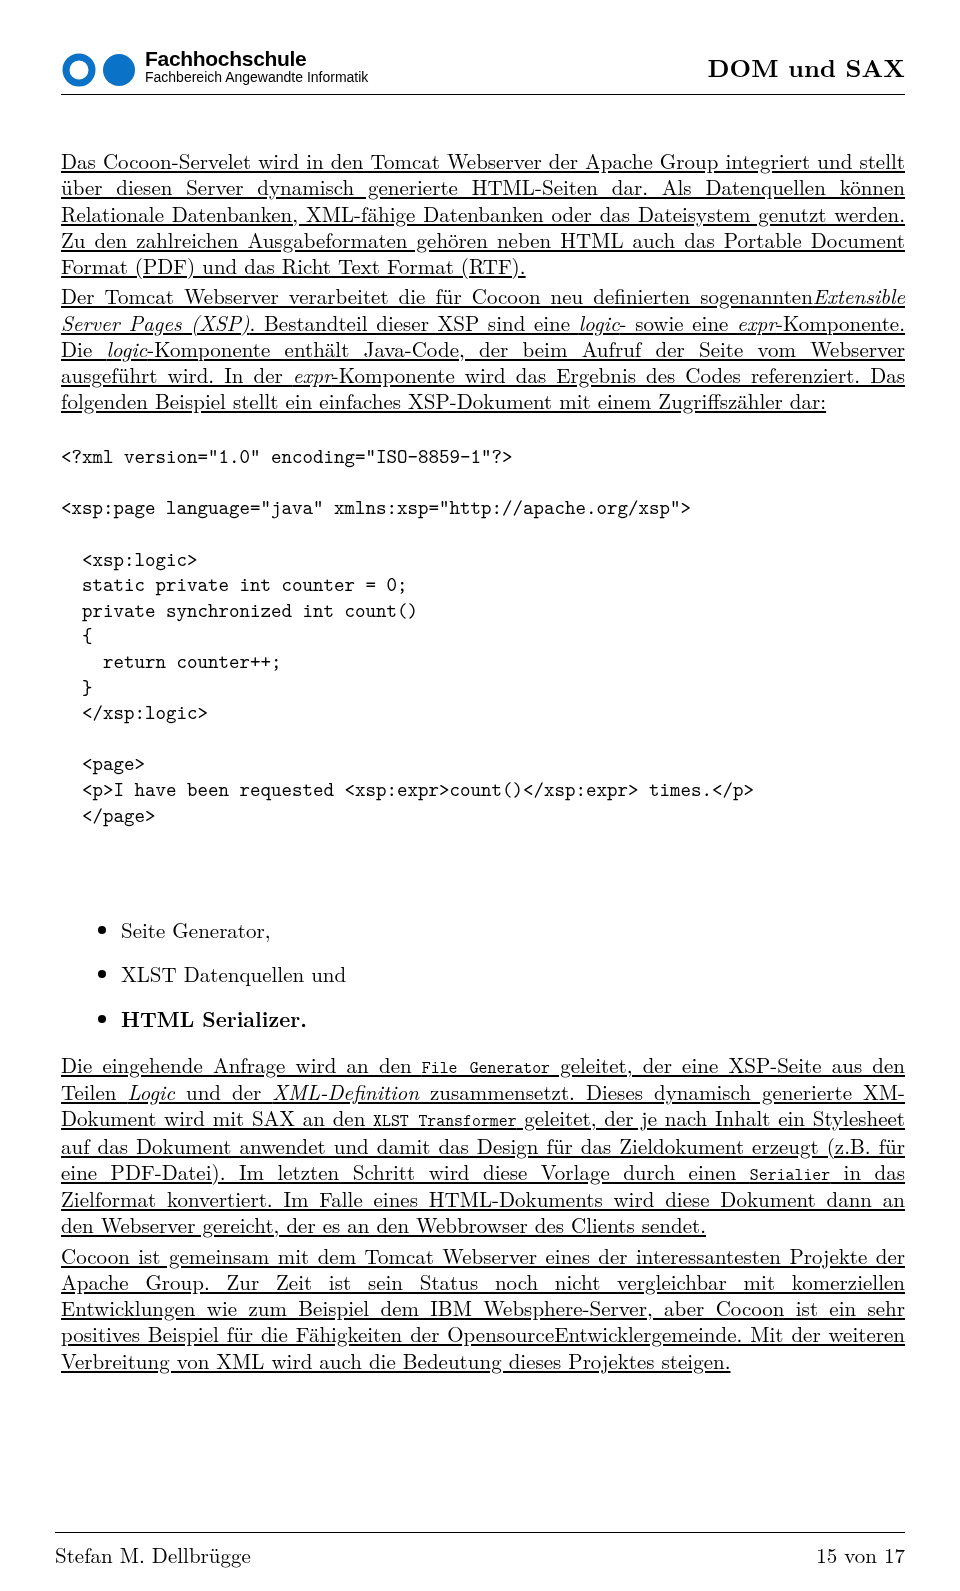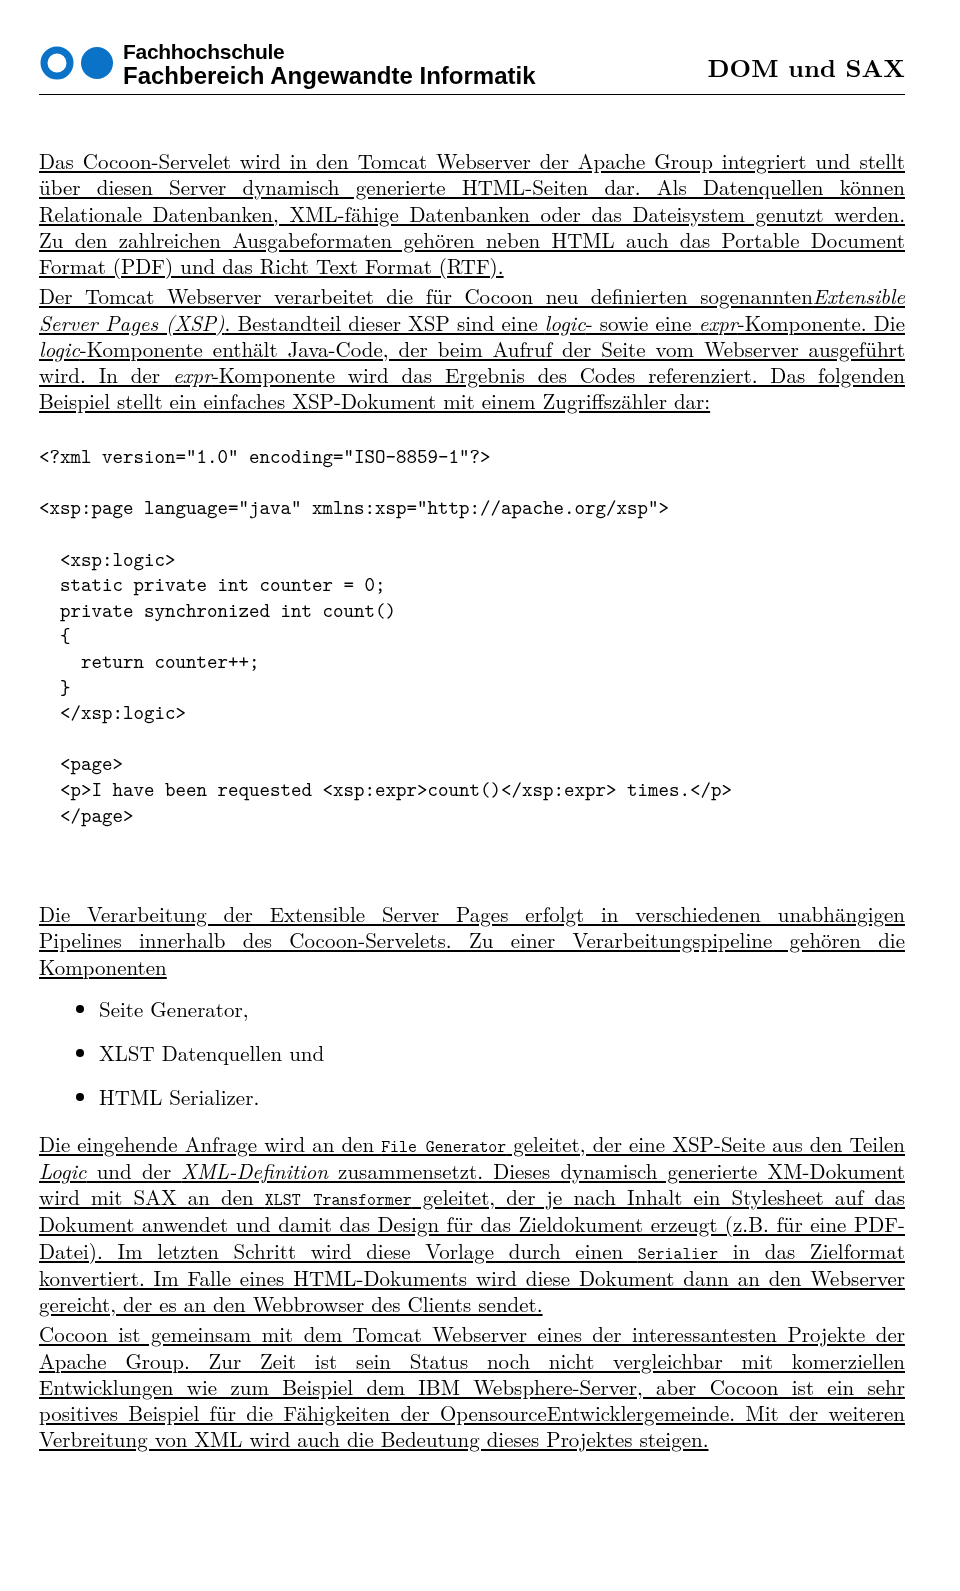--- a/index.html
+++ b/index.html
@@ -10,21 +10,21 @@
     height: 1591px;
     background: #fff;
     font-family: "Latin Modern Roman", Georgia, "Times New Roman", serif;
     color: #000;
   }
   .page {
     position: relative;
     box-sizing: border-box;
     width: 960px;
     height: 1591px;
-    padding: 0 55px 0 39px;
+    padding: 0 55px 0 61px;
   }
   
   .hdr {
     padding-top: 5px;
     display: flex;
     justify-content: space-between;
     align-items: flex-end;
     padding-bottom: 6px;
     border-bottom: 1.5px solid #000;
     margin-bottom: 52px;
@@ -34,23 +34,22 @@
   .logo-circles svg { display: block; }
   .hdr-text { line-height: 1.05; }
   .uni {
     font-family: Arial, Helvetica, sans-serif;
     font-weight: 700;
     font-size: 21px;
     letter-spacing: -0.3px;
   }
   .dept {
     font-family: Arial, Helvetica, sans-serif;
-    font-size: 24px;
+    font-size: 14px;
     margin-top: 0;
-    font-weight: bold;
   }
   .hdr-right {
     font-family: "Latin Modern Roman", Georgia, serif;
     font-weight: 700;
     font-size: 25px;
     padding-bottom: 4px;
     margin-top: 44px;
   }
   
   .para {
@@ -72,21 +71,21 @@
     line-height: 1.28;
     margin: 0;
   }
   ul.bullets {
     margin: 16px 0 16px 0;
     padding: 0 0 0 60px;
     font-size: 21px;
     line-height: 1.25;
   }
   ul.bullets li { margin-bottom: 18px; }
-  ul.bullets li:last-child { margin-bottom: 20px; }
+  ul.bullets li:last-child { margin-bottom: 20px; font-weight: bold; }
   
   .ftr {
     position: absolute;
     left: 55px; right: 55px;
     bottom: 22px;
     border-top: 1.5px solid #000;
     padding-top: 6px;
     display: flex;
     justify-content: space-between;
     font-size: 21px;
@@ -133,28 +132,31 @@
     return counter++;
   }
   &lt;/xsp:logic&gt;
 
   &lt;page&gt;
   &lt;p&gt;I have been requested &lt;xsp:expr&gt;count()&lt;/xsp:expr&gt; times.&lt;/p&gt;
   &lt;/page&gt;</pre>
   <div class="gap"></div>
   <div style="height:46px;"></div>
 
-  <p class="para">Die Verarbeitung der Extensible Server Pages erfolgt in verschiedenen unabhängigen Pipelines innerhalb des Cocoon-Servelets. Zu einer Verarbeitungspipeline gehören die Komponenten</p>
 
   <ul class="bullets">
     <li>Seite Generator,</li>
     <li>XLST Datenquellen und</li>
     <li>HTML Serializer.</li>
   </ul>
 
   <p class="para">
     <span>Die eingehende Anfrage wird an den </span><span class="tt">File Generator</span><span> geleitet, der eine XSP-Seite aus den Teilen </span><i>Logic</i><span> und der </span><i>XML-Definition</i><span> zusammensetzt. Dieses dynamisch generierte XM-Dokument wird mit SAX an den </span><span class="tt">XLST Transformer</span><span> geleitet, der je nach Inhalt ein Stylesheet auf das Dokument anwendet und damit das Design für das Zieldokument erzeugt (z.B. für eine PDF-Datei). Im letzten Schritt wird diese Vorlage durch einen </span><span class="tt">Serialier</span><span> in das Zielformat konvertiert. Im Falle eines HTML-Dokuments wird diese Dokument dann an den Webserver gereicht, der es an den Webbrowser des Clients sendet.</span>
   </p>
 
   <p class="para mt">Cocoon ist gemeinsam mit dem Tomcat Webserver eines der interessantesten Projekte der Apache Group. Zur Zeit ist sein Status noch nicht vergleichbar mit komerziellen Entwicklungen wie zum Beispiel dem IBM Websphere-Server, aber Cocoon ist ein sehr positives Beispiel für die Fähigkeiten der OpensourceEntwicklergemeinde. Mit der weiteren Verbreitung von XML wird auch die Bedeutung dieses Projektes steigen.</p>
 
+  <div class="ftr">
+    <span>Stefan M. Dellbrügge</span>
+    <span>15 von 17</span>
+  </div>
 
 </div>
 
 </body></html>

